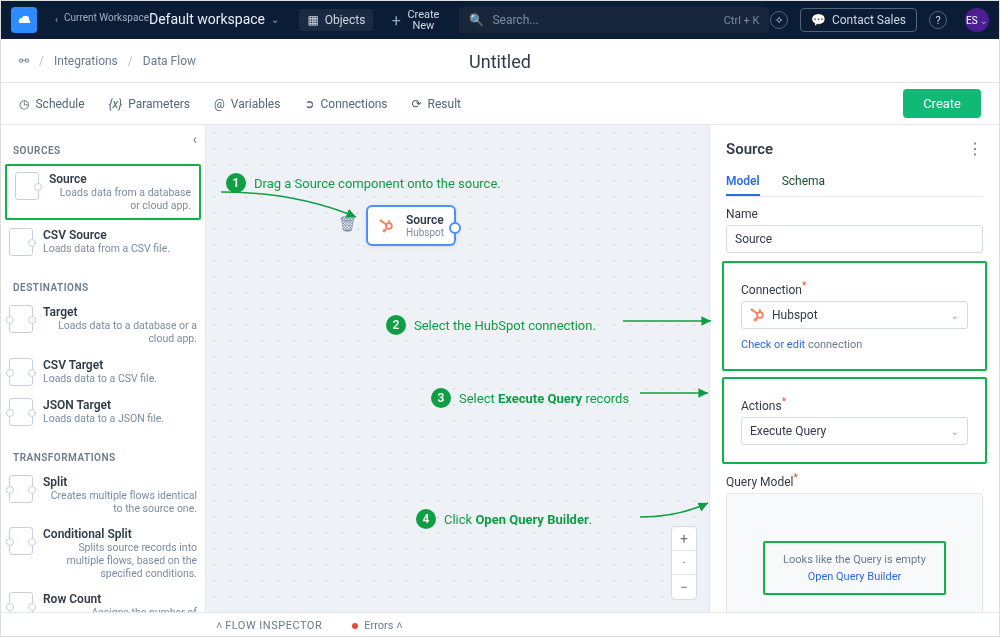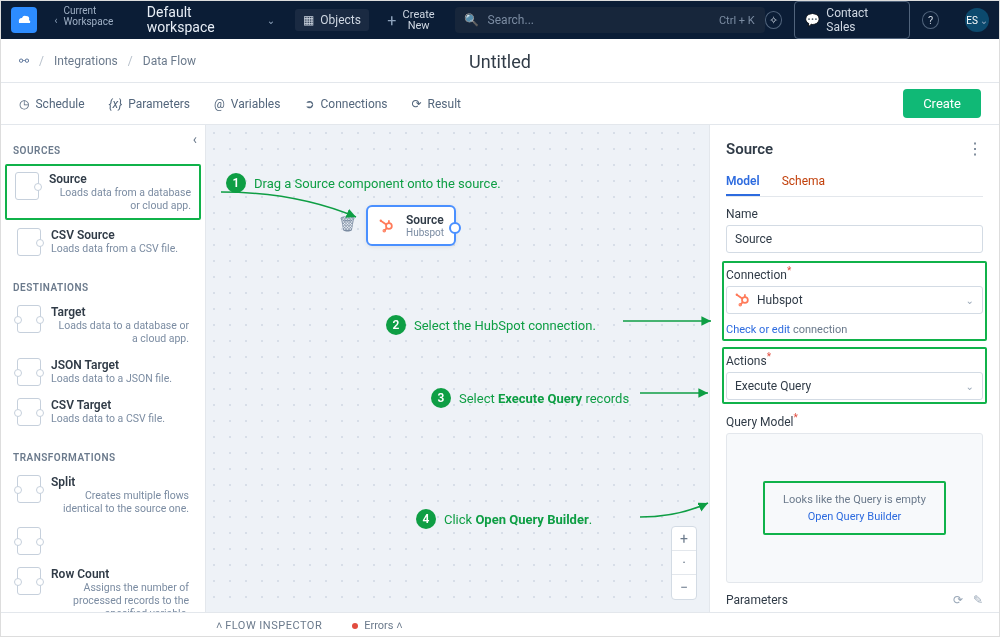--- a/index.html
+++ b/index.html
@@ -13,37 +13,37 @@
   .ws-wrap{display:flex;align-items:center;gap:6px;margin-right:20px;}
   .caret{font-size:10px;color:#8ea3bc;}
   .objbtn{display:flex;align-items:center;gap:6px;background:#1a2a42;border-radius:3px;padding:4px 8px;margin-right:12px;}
   .plus{width:22px;text-align:center;color:#8ea3bc;font-size:16px;}
   .createnew{display:flex;flex-direction:column;line-height:1;font-size:11px;align-items:center;margin-right:20px;}
   .search{flex:0 0 310px;background:#17263b;border-radius:4px;height:26px;display:flex;align-items:center;padding:0 10px;color:#7b8ca2;gap:8px;}
   .search .hint{margin-left:auto;font-size:11px;}
   .spacer{flex:1;}
   .pill{border:1px solid #51647c;border-radius:4px;padding:4px 10px;display:flex;align-items:center;gap:6px;font-size:12px;}
   .circ{width:18px;height:18px;border:1px solid #51647c;border-radius:50%;display:flex;align-items:center;justify-content:center;font-size:11px;}
-  .avatar{width:24px;height:24px;border-radius:50%;background:#0c4a6e;color:#fff;display:flex;align-items:center;justify-content:center;font-size:10px;margin-left:26px;}
+  .avatar{width:24px;height:24px;border-radius:50%;background:#4c1d95;color:#fff;display:flex;align-items:center;justify-content:center;font-size:10px;margin-left:18px;}
   
   .crumbrow{height:44px;border-bottom:1px solid #e3e7ec;display:flex;align-items:center;padding:0 18px;position:relative;}
   .crumbs{display:flex;align-items:center;gap:10px;font-size:12px;color:#6b7a8c;}
   .crumbs .sep{color:#b7c0cb;}
   .crumbtitle{position:absolute;left:50%;top:50%;transform:translate(-50%,-50%);font-size:18px;color:#303b47;}
   
   .toolrow{height:42px;border-bottom:1px solid #e3e7ec;display:flex;align-items:center;padding:0 18px;gap:24px;font-size:12px;color:#53667c;}
   .toolrow .item{display:flex;align-items:center;gap:6px;}
   .toolrow .x{font-style:italic;}
   .createbtn{margin-left:auto;background:#10b976;color:#fff;border-radius:4px;padding:7px 20px;font-size:13px;}
   
   .main{display:flex;height:calc(637px - 38px - 44px - 42px - 26px);}
   .leftpanel{width:205px;border-right:1px solid #e3e7ec;overflow:hidden;position:relative;font-size:11px;color:#303b47;}
   .leftpanel .collapse{position:absolute;right:8px;top:6px;color:#6b7a8c;font-size:14px;}
   .sect{padding:20px 12px 6px;font-size:10px;letter-spacing:.5px;color:#6b7a8c;font-weight:600;}
-  .comp{display:flex;gap:10px;padding:6px 16px;align-items:flex-start;}
+  .comp{display:flex;gap:10px;padding:6px 8px;align-items:flex-start;}
   .comp .ic{width:24px;height:28px;border:1px solid #c6d0dc;border-radius:3px;flex-shrink:0;position:relative;}
   .comp .ic::after{content:"";position:absolute;right:-4px;top:10px;width:6px;height:6px;border:1px solid #c6d0dc;border-radius:50%;background:#fff;}
   .comp .ic.in::before{content:"";position:absolute;left:-4px;top:10px;width:6px;height:6px;border:1px solid #c6d0dc;border-radius:50%;background:#fff;}
   .comp .t{font-weight:600;font-size:12px;}
   .comp .d{font-size:10.5px;color:#7b8ca2;line-height:1.25;text-align:right;}
   .comp.hi{border:2px solid #10b24a;border-radius:2px;margin:2px 4px;padding:6px 8px;}
   .canvas{flex:1;position:relative;background:#eef2f7;background-image:radial-gradient(#d7dee8 1px, transparent 1px);background-size:16px 16px;}
   .node{position:absolute;left:160px;top:80px;display:flex;align-items:center;gap:8px;border:2px solid #4a90ff;border-radius:6px;background:#fff;padding:6px 10px 6px 6px;box-shadow:0 1px 4px rgba(0,0,0,.08);}
   .node .logo2{width:24px;height:24px;border-radius:4px;display:flex;align-items:center;justify-content:center;color:#ff7a59;font-weight:bold;}
   .node .nt{font-size:12px;font-weight:600;}
@@ -53,27 +53,27 @@
   .step{position:absolute;display:flex;align-items:center;gap:8px;font-size:13px;color:#0e9e44;}
   .stepnum{width:20px;height:20px;border-radius:50%;background:#0e9e44;color:#fff;display:flex;align-items:center;justify-content:center;font-size:12px;font-weight:600;}
   .steptxt b{font-weight:700;}
   .zoom{position:absolute;right:12px;bottom:12px;width:26px;background:#fff;border:1px solid #d3dbe4;border-radius:4px;display:flex;flex-direction:column;}
   .zoom div{height:24px;display:flex;align-items:center;justify-content:center;color:#6b7a8c;border-bottom:1px solid #e3e7ec;font-size:14px;}
   .zoom div:last-child{border-bottom:none;}
   .rightpanel{width:290px;border-left:1px solid #e3e7ec;padding:14px 16px;overflow:hidden;display:flex;flex-direction:column;gap:10px;position:relative;}
   .rhead{display:flex;align-items:center;justify-content:space-between;}
   .rhead h3{font-size:15px;font-weight:600;}
   .tabs{display:flex;gap:22px;border-bottom:1px solid #e3e7ec;font-size:12px;}
-  .tabs .tab{padding:6px 0;color:#c2410c;}
+  .tabs .tab{padding:6px 0;color:#14532d;}
   .tabs .tab.active{color:#2d6bdf;border-bottom:2px solid #2d6bdf;font-weight:600;}
   .fld label{font-size:12px;color:#303b47;display:block;margin-bottom:4px;}
   .req::after{content:"*";color:#e24c3f;font-size:10px;vertical-align:super;}
   .inp{width:100%;border:1px solid #d3dbe4;border-radius:3px;padding:6px 8px;font-size:12px;background:#fff;display:flex;align-items:center;gap:8px;}
   .inp .chev{margin-left:auto;color:#9aa8b8;font-size:10px;}
-  .hibox{border:2px solid #10b24a;border-radius:2px;padding:2px;margin:-2px -4px;}
+  .hibox{border:2px solid #10b24a;border-radius:2px;padding:17px;margin:-2px -4px;}
   .link{color:#2d6bdf;font-size:11px;}
   .qmodel{border:1px solid #e3e7ec;border-radius:3px;background:#f7f9fb;height:150px;display:flex;align-items:center;justify-content:center;}
   .qbox{border:2px solid #10b24a;padding:10px 18px;text-align:center;font-size:11px;color:#6b7a8c;border-radius:2px;}
   .qbox .ql{color:#2d6bdf;margin-top:4px;}
   .params{display:flex;align-items:center;justify-content:space-between;font-size:12px;}
   .footer{height:26px;border-top:1px solid #e3e7ec;display:flex;align-items:center;font-size:11px;color:#6b7a8c;padding-left:215px;gap:30px;}
   .footer .err::before{content:"";display:inline-block;width:6px;height:6px;background:#e24c3f;border-radius:50%;margin-right:6px;vertical-align:middle;}
   svg.arrow{position:absolute;overflow:visible;pointer-events:none;}
   .hsicon{width:14px;height:14px;display:inline-block;}
 </style>
@@ -179,41 +179,45 @@
     <div class="comp">
       <div class="ic in"></div>
       <div>
           <div class="t">Target</div>
           <div class="d">Loads data to a database or a cloud app.</div>
         </div>
     </div>
     <div class="comp">
       <div class="ic in"></div>
       <div>
+          <div class="t">CSV Target</div>
+          <div class="d">Loads data to a CSV file.</div>
+        </div>
+    </div>
+    <div class="comp">
+      <div class="ic in"></div>
+      <div>
           <div class="t">JSON Target</div>
           <div class="d">Loads data to a JSON file.</div>
         </div>
     </div>
-    <div class="comp">
-      <div class="ic in"></div>
-      <div>
-          <div class="t">CSV Target</div>
-          <div class="d">Loads data to a CSV file.</div>
-        </div>
-    </div>
     <div class="sect">TRANSFORMATIONS</div>
     <div class="comp">
       <div class="ic in"></div>
       <div>
           <div class="t">Split</div>
           <div class="d">Creates multiple flows identical to the source one.</div>
         </div>
     </div>
     <div class="comp">
       <div class="ic in"></div>
+      <div>
+          <div class="t">Conditional Split</div>
+          <div class="d">Splits source records into multiple flows, based on the specified conditions.</div>
+        </div>
     </div>
     <div class="comp">
       <div class="ic in"></div>
       <div>
           <div class="t">Row Count</div>
           <div class="d">Assigns the number of processed records to the specified variable.</div>
         </div>
     </div>
 
   </div>

